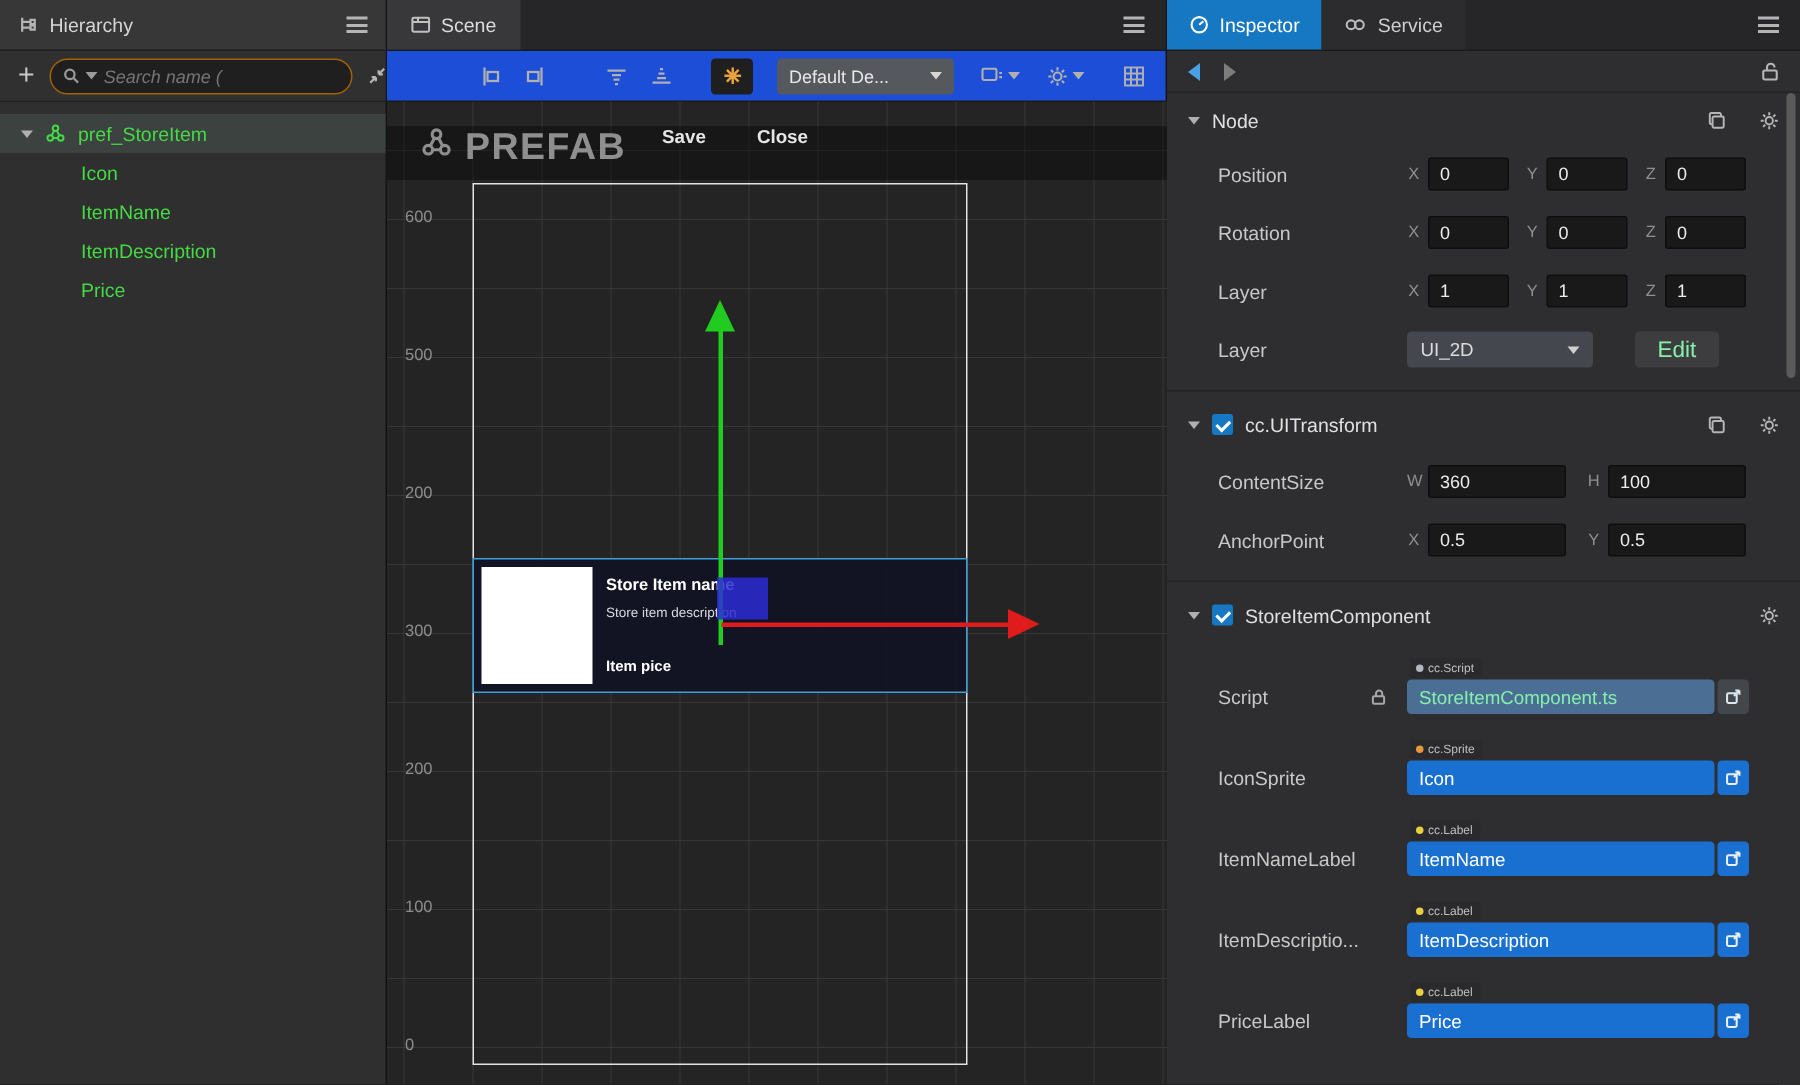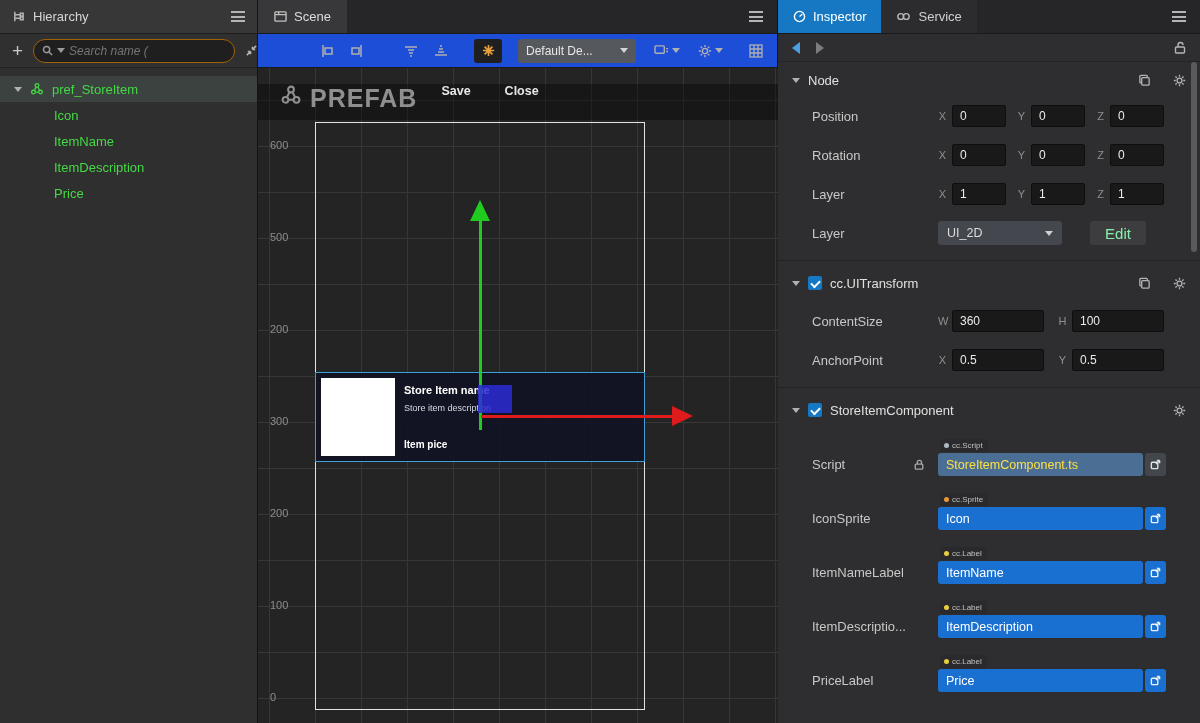--- a/index.html
+++ b/index.html
@@ -88,21 +88,21 @@
 .prow{display:flex;margin:0 12px 14px 34px}
 .prow .rlabel{display:flex;align-items:center;height:23px;align-self:flex-end;white-space:nowrap;overflow:hidden}
 .prow .rlabel .lock{margin-left:auto;margin-right:14px}
 .pval{width:228px}
 .badge{display:inline-flex;align-items:center;height:13px;background:#2a2a2c;border-radius:2px;padding:0 5px 0 4px;font-size:8px;color:#c0c0c0;margin-left:2px}
 .badge .dot{width:5px;height:5px;border-radius:50%;margin-right:3px}
 .dot-gray{background:#aeb9c2}.dot-orange{background:#e8963c}.dot-yellow{background:#e7cf3f}
 .fieldrow{display:flex;margin-top:1px}
 .reffield{flex:1;height:23px;border-radius:3px;display:flex;align-items:center;padding:0 8px;font-size:12.5px;color:#fff;background:#1a70d0;cursor:pointer;white-space:nowrap;overflow:hidden}
 .picker{width:21px;height:23px;margin-left:2px;border-radius:3px;background:#1a70d0;display:flex;align-items:center;justify-content:center;cursor:pointer}
-.prow.script .reffield{background:#4a6e94;color:#fde047}
+.prow.script .reffield{background:#4a6e94;color:#86efac}
 .prow.script .picker{background:#43474b}
 .scroll-thumb{position:absolute;right:3px;top:62px;width:6px;height:190px;background:#5a5a5a;border-radius:3px;cursor:pointer}
 </style>
 </head>
 <body>
 
 <div id="app">
 
   <section class="panel" id="hierarchy">
     <div class="h-tabbar">

